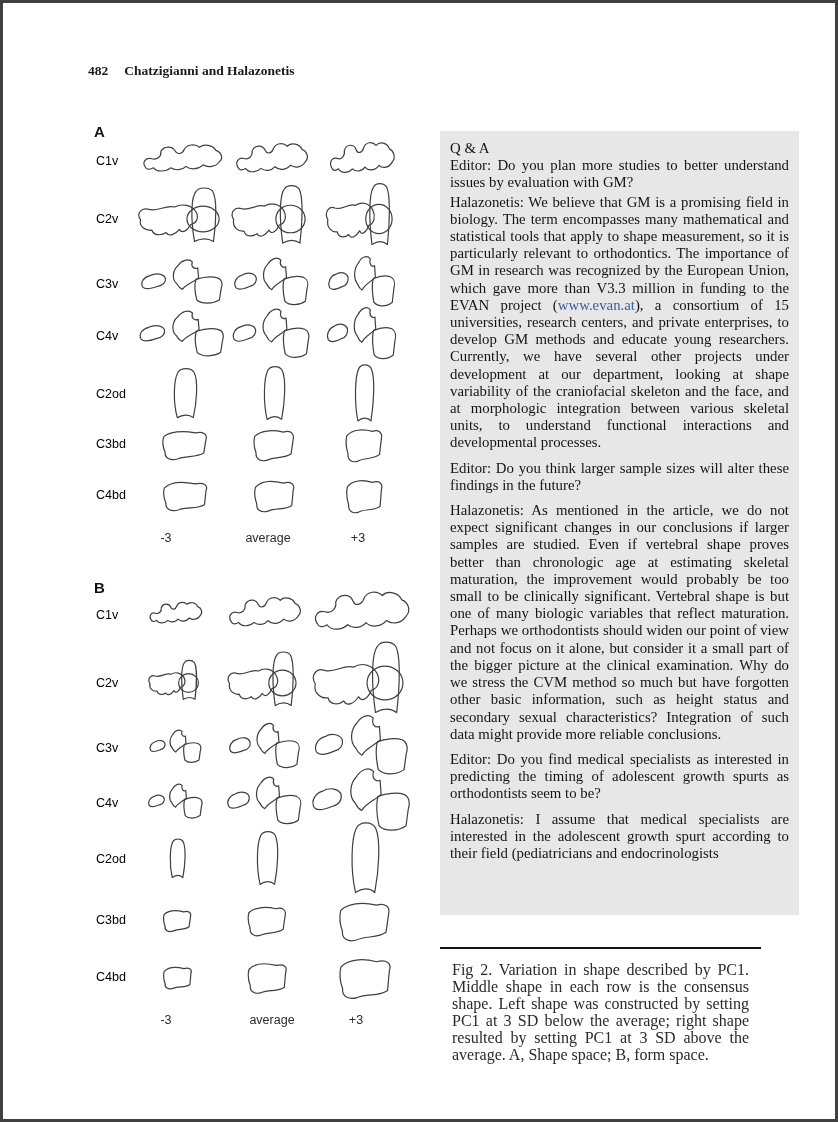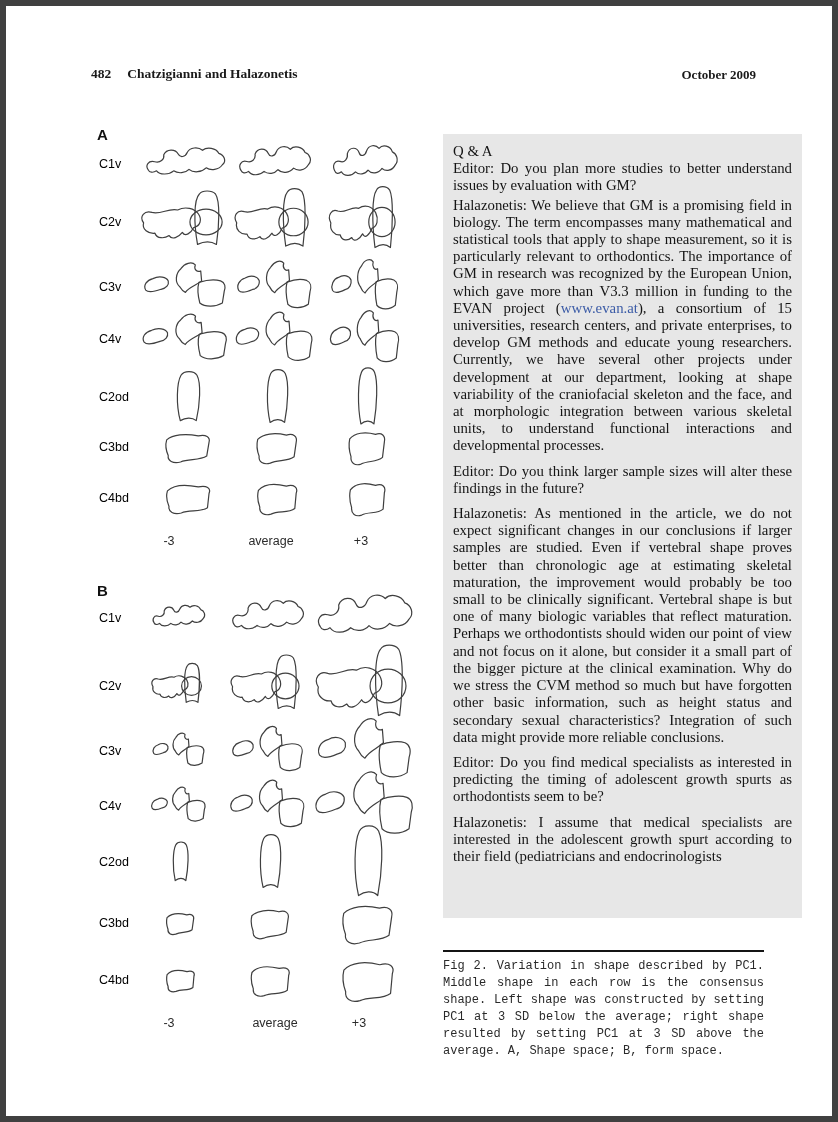--- a/index.html
+++ b/index.html
@@ -4,21 +4,21 @@
 <style>
   html,body{margin:0;padding:0;background:#f2f2f2;}
   .page{
     position:relative;
     width:838px;height:1122px;
     background:#ffffff;
     margin:0 auto;
     font-family:"Liberation Serif", serif;
     color:#141414;
     overflow:hidden;
-    border:6px solid #404040;
+    border:3px solid #404040;
     box-sizing:border-box;
   }
   
   .hdr-left{
     position:absolute;left:85px;top:60px;
     font-weight:bold;font-size:13.5px;color:#1a1a1a;
     white-space:nowrap;
   }
   .hdr-left .pgnum{margin-right:16px;}
   .hdr-right{
@@ -65,37 +65,36 @@
     color:#141414;
   }
   .qa-box p:first-of-type{margin-bottom:2px;}
   .evan-link{color:#3b5ba6;text-decoration:none;cursor:pointer;}
   
   .caption-block{
     position:absolute;left:437px;top:944px;width:321px;
   }
   .caption-rule{height:2px;background:#141414;margin-bottom:6px;}
   .caption{
-    margin:0;
-    font-family:Liberation Mono, monospace;
-    font-size:12px;line-height:17px;
+    margin:12px;
+    font-family:Liberation Serif, serif;
+    font-size:16px;line-height:17px;
     text-align:justify;
     color:#2a2a2a;
   }
 </style>
 </head>
 <body>
 
 <div class="page">
 
   <div class="hdr-left">
     <span class="pgnum">482</span><span>Chatzigianni and Halazonetis</span>
   </div>
   <div class="hdr-right">
-    <div>October 2009</div>
   </div>
 
   <div id="panel-A" class="panel" style="top:118px;height:450px;">
       <div class="panel-label" style="left: 6px; top: 2px;">A</div>
       <svg width="345" height="450">
         <g transform="translate(52.9,20.935000000000002) scale(0.902,0.7626)">
           <path d="M5,33 C1,27 5,20 12,22 C18,24 23,19 22,13 C25,5 35,5 38,12 C40,17 46,16 48,10 C51,3 60,2 65,7 C70,2 80,4 83,11 C89,13 92,21 87,26 C83,33 74,34 69,30 C64,36 55,37 50,32 C46,37 38,38 33,34 C28,39 18,40 14,34 C10,37 6,36 5,33 Z"></path>
         </g>
         <g transform="translate(146,19.5) scale(0.82,0.82)">
           <path d="M5,33 C1,27 5,20 12,22 C18,24 23,19 22,13 C25,5 35,5 38,12 C40,17 46,16 48,10 C51,3 60,2 65,7 C70,2 80,4 83,11 C89,13 92,21 87,26 C83,33 74,34 69,30 C64,36 55,37 50,32 C46,37 38,38 33,34 C28,39 18,40 14,34 C10,37 6,36 5,33 Z"></path>

